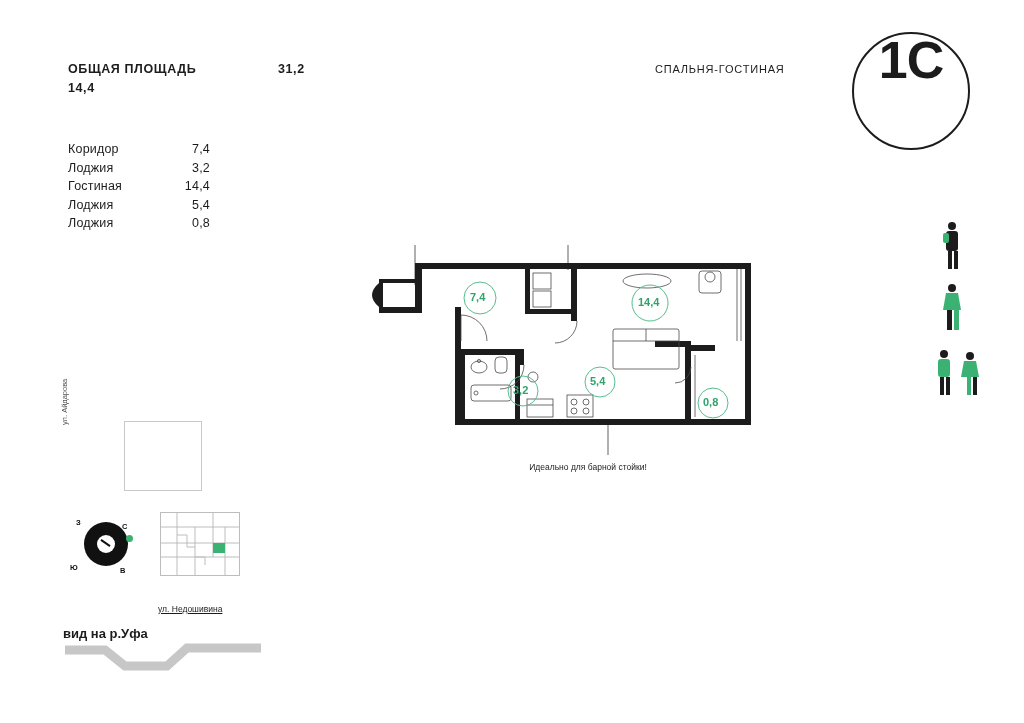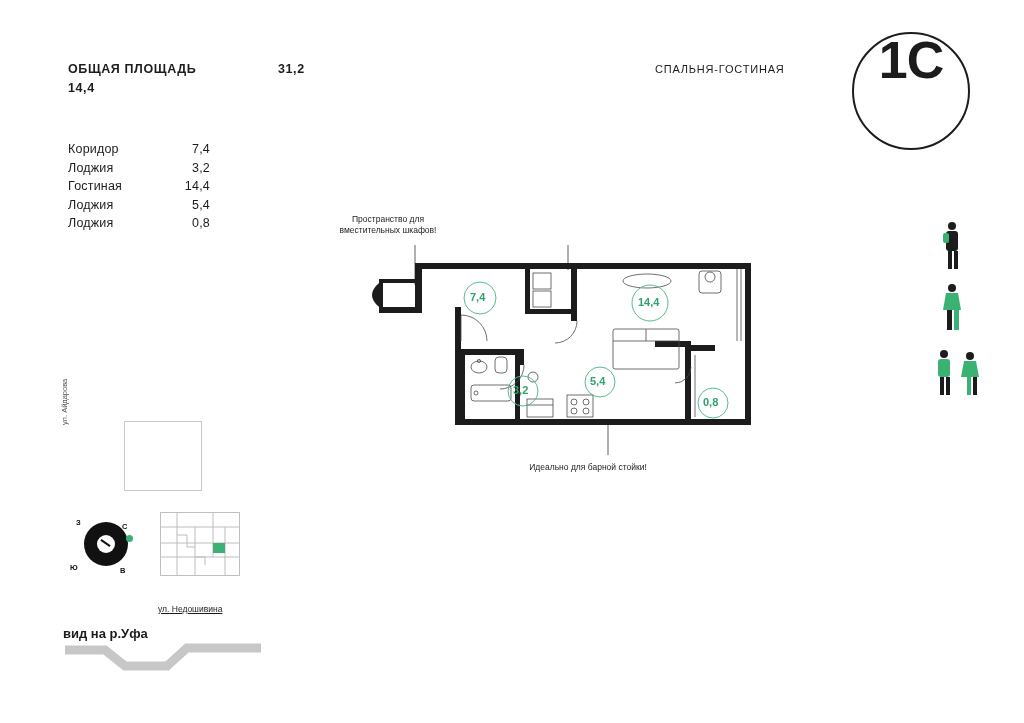--- a/index.html
+++ b/index.html
@@ -232,24 +232,20 @@
       <div class="lbl">Лоджия</div>
       <div class="val">0,8</div>
     </div>
   </div>
 
   <div class="type-title">СПАЛЬНЯ-ГОСТИНАЯ</div>
   <div class="badge">
     <span>1C</span>
   </div>
 
-  <div class="callout" id="callout-wardrobe">
-    <span>Пространство для</span><br>
-    <span>вместительных шкафов!</span>
-  </div>
   <div class="callout" id="callout-bar">Идеально для барной стойки!</div>
 
   <svg id="plan" width="410" height="210" viewBox="0 0 410 210">
 
     <g stroke="#1c1c1c" stroke-width="0.7" fill="none">
       <path d="M60 -22 L60 40"></path>
       <path d="M213 -22 L213 25"></path>
       <path d="M253 180 L253 212"></path>
     </g>
 

